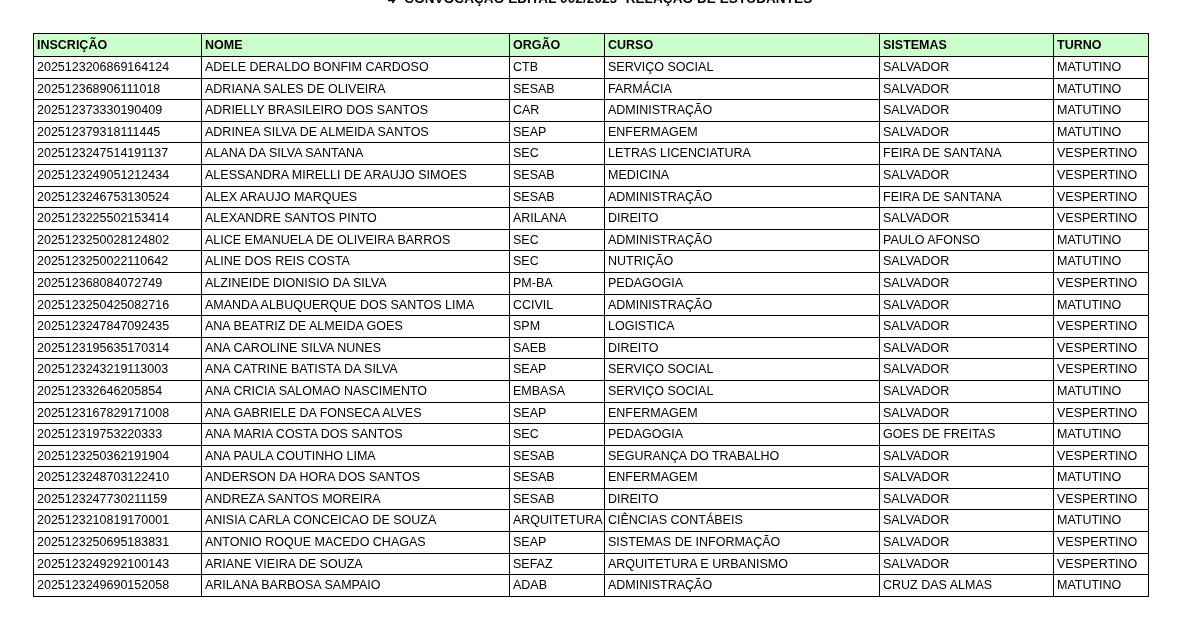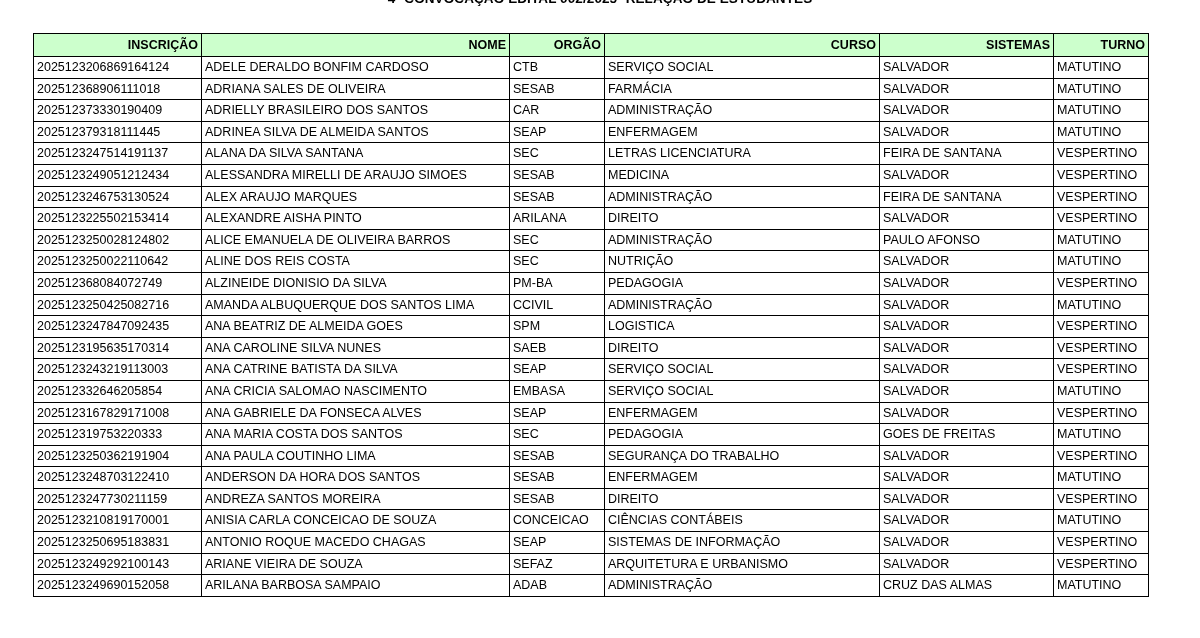--- a/index.html
+++ b/index.html
@@ -51,21 +51,21 @@
     padding: 0 3px;
     height: 20.6px;
     line-height: 20.6px;
     overflow: hidden;
     white-space: nowrap;
     vertical-align: middle;
   }
   table.listing thead th {
     background: #ccffcc;
     font-weight: bold;
-    text-align: right;
+    text-align: left;
     height: 22px;
     line-height: 22px;
     font-size: 12.5px;
   }
   table.listing tbody td {
     background: #ffffff;
     text-align: left;
     font-weight: normal;
   }
   
@@ -155,21 +155,21 @@
           <tr>
             <td>2025123246753130524</td>
             <td>ALEX ARAUJO MARQUES</td>
             <td>SESAB</td>
             <td>ADMINISTRAÇÃO</td>
             <td>FEIRA DE SANTANA</td>
             <td>VESPERTINO</td>
           </tr>
           <tr>
             <td>2025123225502153414</td>
-            <td>ALEXANDRE AISHA PINTO</td>
+            <td>ALEXANDRE SANTOS PINTO</td>
             <td>ARILANA</td>
             <td>DIREITO</td>
             <td>SALVADOR</td>
             <td>VESPERTINO</td>
           </tr>
           <tr>
             <td>2025123250028124802</td>
             <td>ALICE EMANUELA DE OLIVEIRA BARROS</td>
             <td>SEC</td>
             <td>ADMINISTRAÇÃO</td>
@@ -268,21 +268,21 @@
             <td>2025123247730211159</td>
             <td>ANDREZA SANTOS MOREIRA</td>
             <td>SESAB</td>
             <td>DIREITO</td>
             <td>SALVADOR</td>
             <td>VESPERTINO</td>
           </tr>
           <tr>
             <td>2025123210819170001</td>
             <td>ANISIA CARLA CONCEICAO DE SOUZA</td>
-            <td>CONCEICAO</td>
+            <td>ARQUITETURA</td>
             <td>CIÊNCIAS CONTÁBEIS</td>
             <td>SALVADOR</td>
             <td>MATUTINO</td>
           </tr>
           <tr>
             <td>2025123250695183831</td>
             <td>ANTONIO ROQUE MACEDO CHAGAS</td>
             <td>SEAP</td>
             <td>SISTEMAS DE INFORMAÇÃO</td>
             <td>SALVADOR</td>

